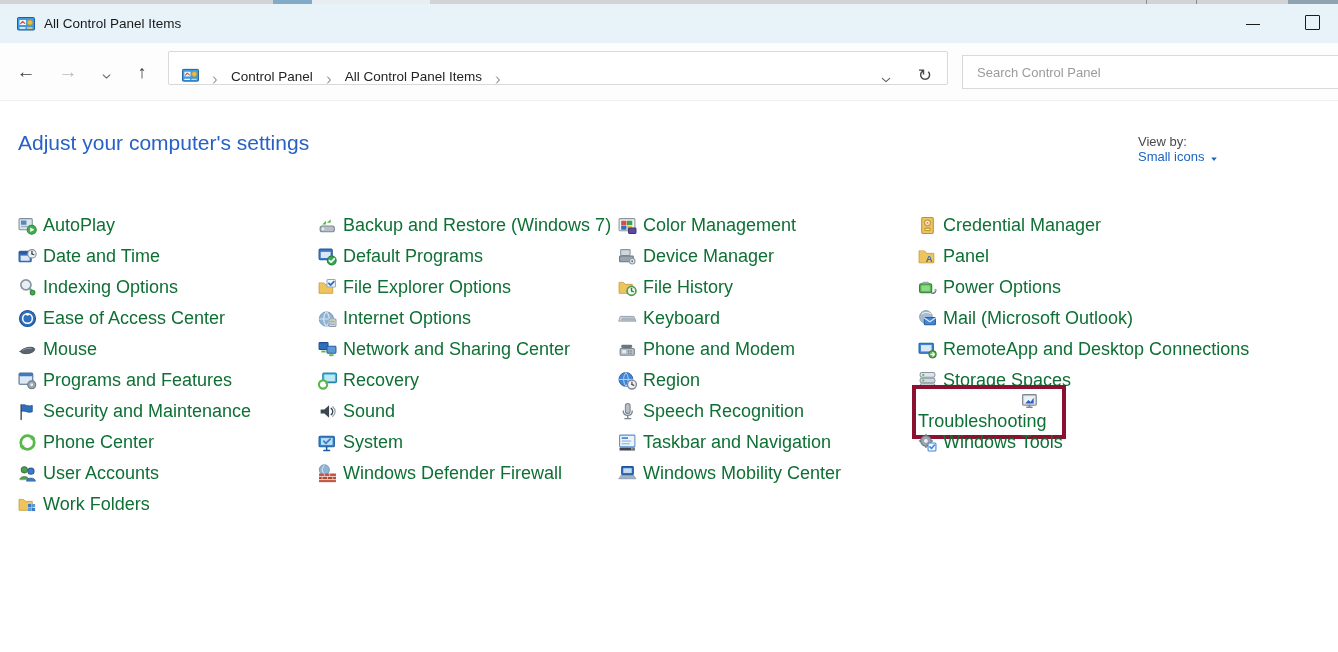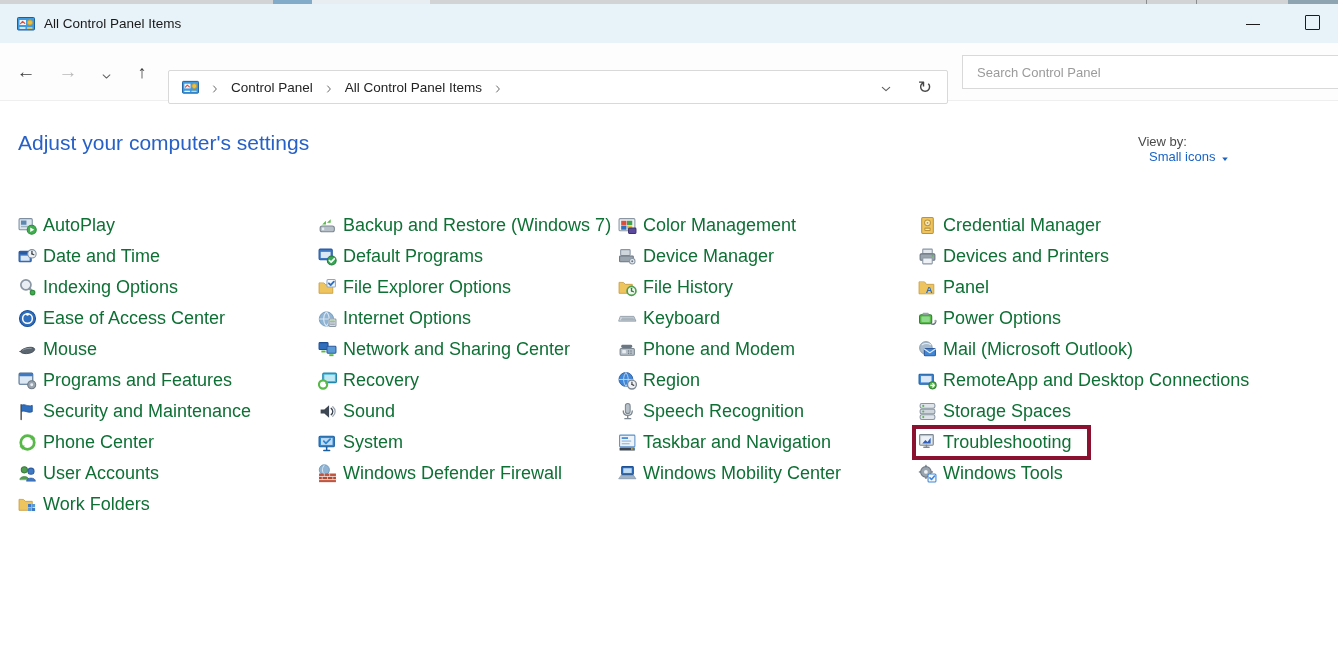--- a/index.html
+++ b/index.html
@@ -19,44 +19,44 @@
   .max-btn{position:absolute;left:1305px;top:15px;width:13px;height:13px;border:1.5px solid #1c1c1c;border-radius:1px;background:transparent;}
   
   .toolbar{position:absolute;top:43px;left:0;width:1338px;height:57px;background:#fdfdfe;border-bottom:1px solid #efefef;}
   .navbtn{position:absolute;top:0;height:57px;display:flex;align-items:center;justify-content:center;cursor:pointer;color:#3b3b3b;font-size:19px;line-height:1;}
   .navbtn.disabled{color:#b9b9b9;cursor:default;}
   .nav-back{left:10px;width:32px;}
   .nav-fwd{left:52px;width:32px;}
   .nav-chev{left:94px;width:24px;}
   .nav-up{left:126px;width:32px;font-size:18px;}
   .icon-xs{width:11px;height:11px;display:inline-block;}
-  .addr{position:absolute;left:168px;top:27px;width:780px;height:34px;border:1px solid #d9d9d9;border-radius:2px;background:#fff;display:flex;align-items:center;box-sizing:border-box;}
+  .addr{position:absolute;left:168px;top:8px;width:780px;height:34px;border:1px solid #d9d9d9;border-radius:2px;background:#fff;display:flex;align-items:flex-end;box-sizing:border-box;}
   .addr .cp-ic{width:17px;height:17px;margin-left:13px;flex:0 0 auto;}
   .addr .sep{width:10px;height:12px;margin:0 11px;display:inline-block;}
   .addr .crumb{font-size:13.5px;color:#242424;cursor:pointer;white-space:nowrap;}
   .addr .spacer{flex:1;}
   .addr .dd{width:12px;height:12px;margin-right:26px;cursor:pointer;}
   .addr .refresh{font-size:17px;color:#454545;margin-right:15px;cursor:pointer;line-height:1;}
   .search{position:absolute;left:962px;top:12px;width:380px;height:34px;border:1px solid #d9d9d9;background:#fff;box-sizing:border-box;}
   .search input{width:100%;height:100%;border:none;outline:none;padding:0 0 0 14px;font-size:13px;color:#222;font-family:"Liberation Sans",sans-serif;box-sizing:border-box;background:transparent;}
   .search input::placeholder{color:#9b9b9b;}
   
   .page-title{position:absolute;left:18px;top:131px;font-size:21px;color:#2760c6;}
   .viewby{position:absolute;left:1138px;top:134px;display:flex;align-items:flex-start;font-size:13px;flex-direction:column;}
   .viewby .lbl{color:#4a4a4a;}
-  .viewby .val{color:#1a63c5;margin-left:11px;cursor:pointer;display:flex;align-items:center;}
+  .viewby .val{color:#1a63c5;cursor:pointer;display:flex;align-items:center;}
   .viewby .caret{width:10px;height:10px;margin-left:5px;display:inline-block;}
   
   .grid{position:absolute;left:18px;top:210px;display:flex;}
   .col{width:300px;display:flex;flex-direction:column;}
   .col:last-child{width:420px;}
   .item{height:31px;display:flex;align-items:center;cursor:pointer;width:max-content;overflow:visible;}
   .item .ic{width:19px;height:19px;margin-right:6px;flex:0 0 auto;}
   .item .lb{font-size:18px;color:#0e7034;white-space:nowrap;}
-  .hl{display:flex;align-items:flex-start;border:4px solid #8a1230;padding:3px 16px 3px 2px;margin-left:-6px;background:#fff;}
+  .hl{display:flex;align-items:flex-end;border:4px solid #8a1230;padding:3px 16px 3px 2px;margin-left:-6px;background:#fff;flex-direction:column;}
 </style>
 </head>
 <body>
 
 <div class="top-strip">
   <span class="seg" style="left:273px;width:39px;background:#82abc9;"></span>
   <span class="seg" style="left:312px;width:118px;background:#e7edf0;"></span>
   <span class="seg" style="left:1146px;width:1px;background:#8a8d90;"></span>
   <span class="seg" style="left:1196px;width:1px;background:#8a8d90;"></span>
   <span class="seg" style="left:1288px;width:50px;background:#8ea4b1;"></span>
@@ -407,29 +407,20 @@
         <span class="ic"><svg viewBox="0 0 18 18" width="100%" height="100%">
             <rect x="3.5" y="1.5" width="11" height="15" fill="#eec45f" rx="1" stroke="#bd9336" stroke-width="1"></rect>
             <circle cx="9" cy="6.5" r="2.8" fill="#f7ecc9" stroke="#bd9336" stroke-width="1"></circle>
             <circle cx="9" cy="6.5" r="0.9" fill="#bd9336"></circle>
             <rect x="6.5" y="11.5" width="5" height="2.2" fill="#f7ecc9" rx="0.4" stroke="#bd9336" stroke-width="1"></rect>
           </svg></span>
         <span class="lb">Credential Manager</span>
       </div>
       <div class="item">
         <span class="ic"><svg viewBox="0 0 18 18" width="100%" height="100%">
-            <rect x="4.5" y="2" width="9" height="4.5" fill="#e2e8ee" rx="0.5" stroke="#8a96a3" stroke-width="1"></rect>
-            <rect x="2" y="6.5" width="14" height="6" fill="#9aa4ae" rx="1" stroke="#6a7682" stroke-width="1"></rect>
-            <rect x="4.5" y="10.5" width="9" height="5.5" fill="#eef2f6" rx="0.5" stroke="#8a96a3" stroke-width="1"></rect>
-            <circle cx="13.8" cy="8.2" r="0.8" fill="#57b947"></circle>
-          </svg></span>
-        <span class="lb">Devices and Printers</span>
-      </div>
-      <div class="item">
-        <span class="ic"><svg viewBox="0 0 18 18" width="100%" height="100%">
             <path d="M1 4 L1 15 L15 15 L15 6 L8 6 L6.5 4 Z" fill="#eec45f" stroke="#c79b3b" stroke-width="0.8" stroke-linecap="round" stroke-linejoin="round"></path>
             <text x="10.5" y="14" font-size="9" fill="#2f6fbe" text-anchor="middle" font-weight="bold" font-family="inherit">A</text>
           </svg></span>
         <span class="lb">Panel</span>
       </div>
       <div class="item">
         <span class="ic"><svg viewBox="0 0 18 18" width="100%" height="100%">
             <rect x="1.5" y="5.5" width="11.5" height="8.5" fill="#57b947" rx="1.5" stroke="#2e7d32" stroke-width="1"></rect>
             <rect x="4.5" y="3.5" width="5.5" height="2" fill="#9aa4ae" rx="0.5"></rect>
             <rect x="3.2" y="7.2" width="8" height="5" fill="#8fd98f" rx="0.8"></rect>

